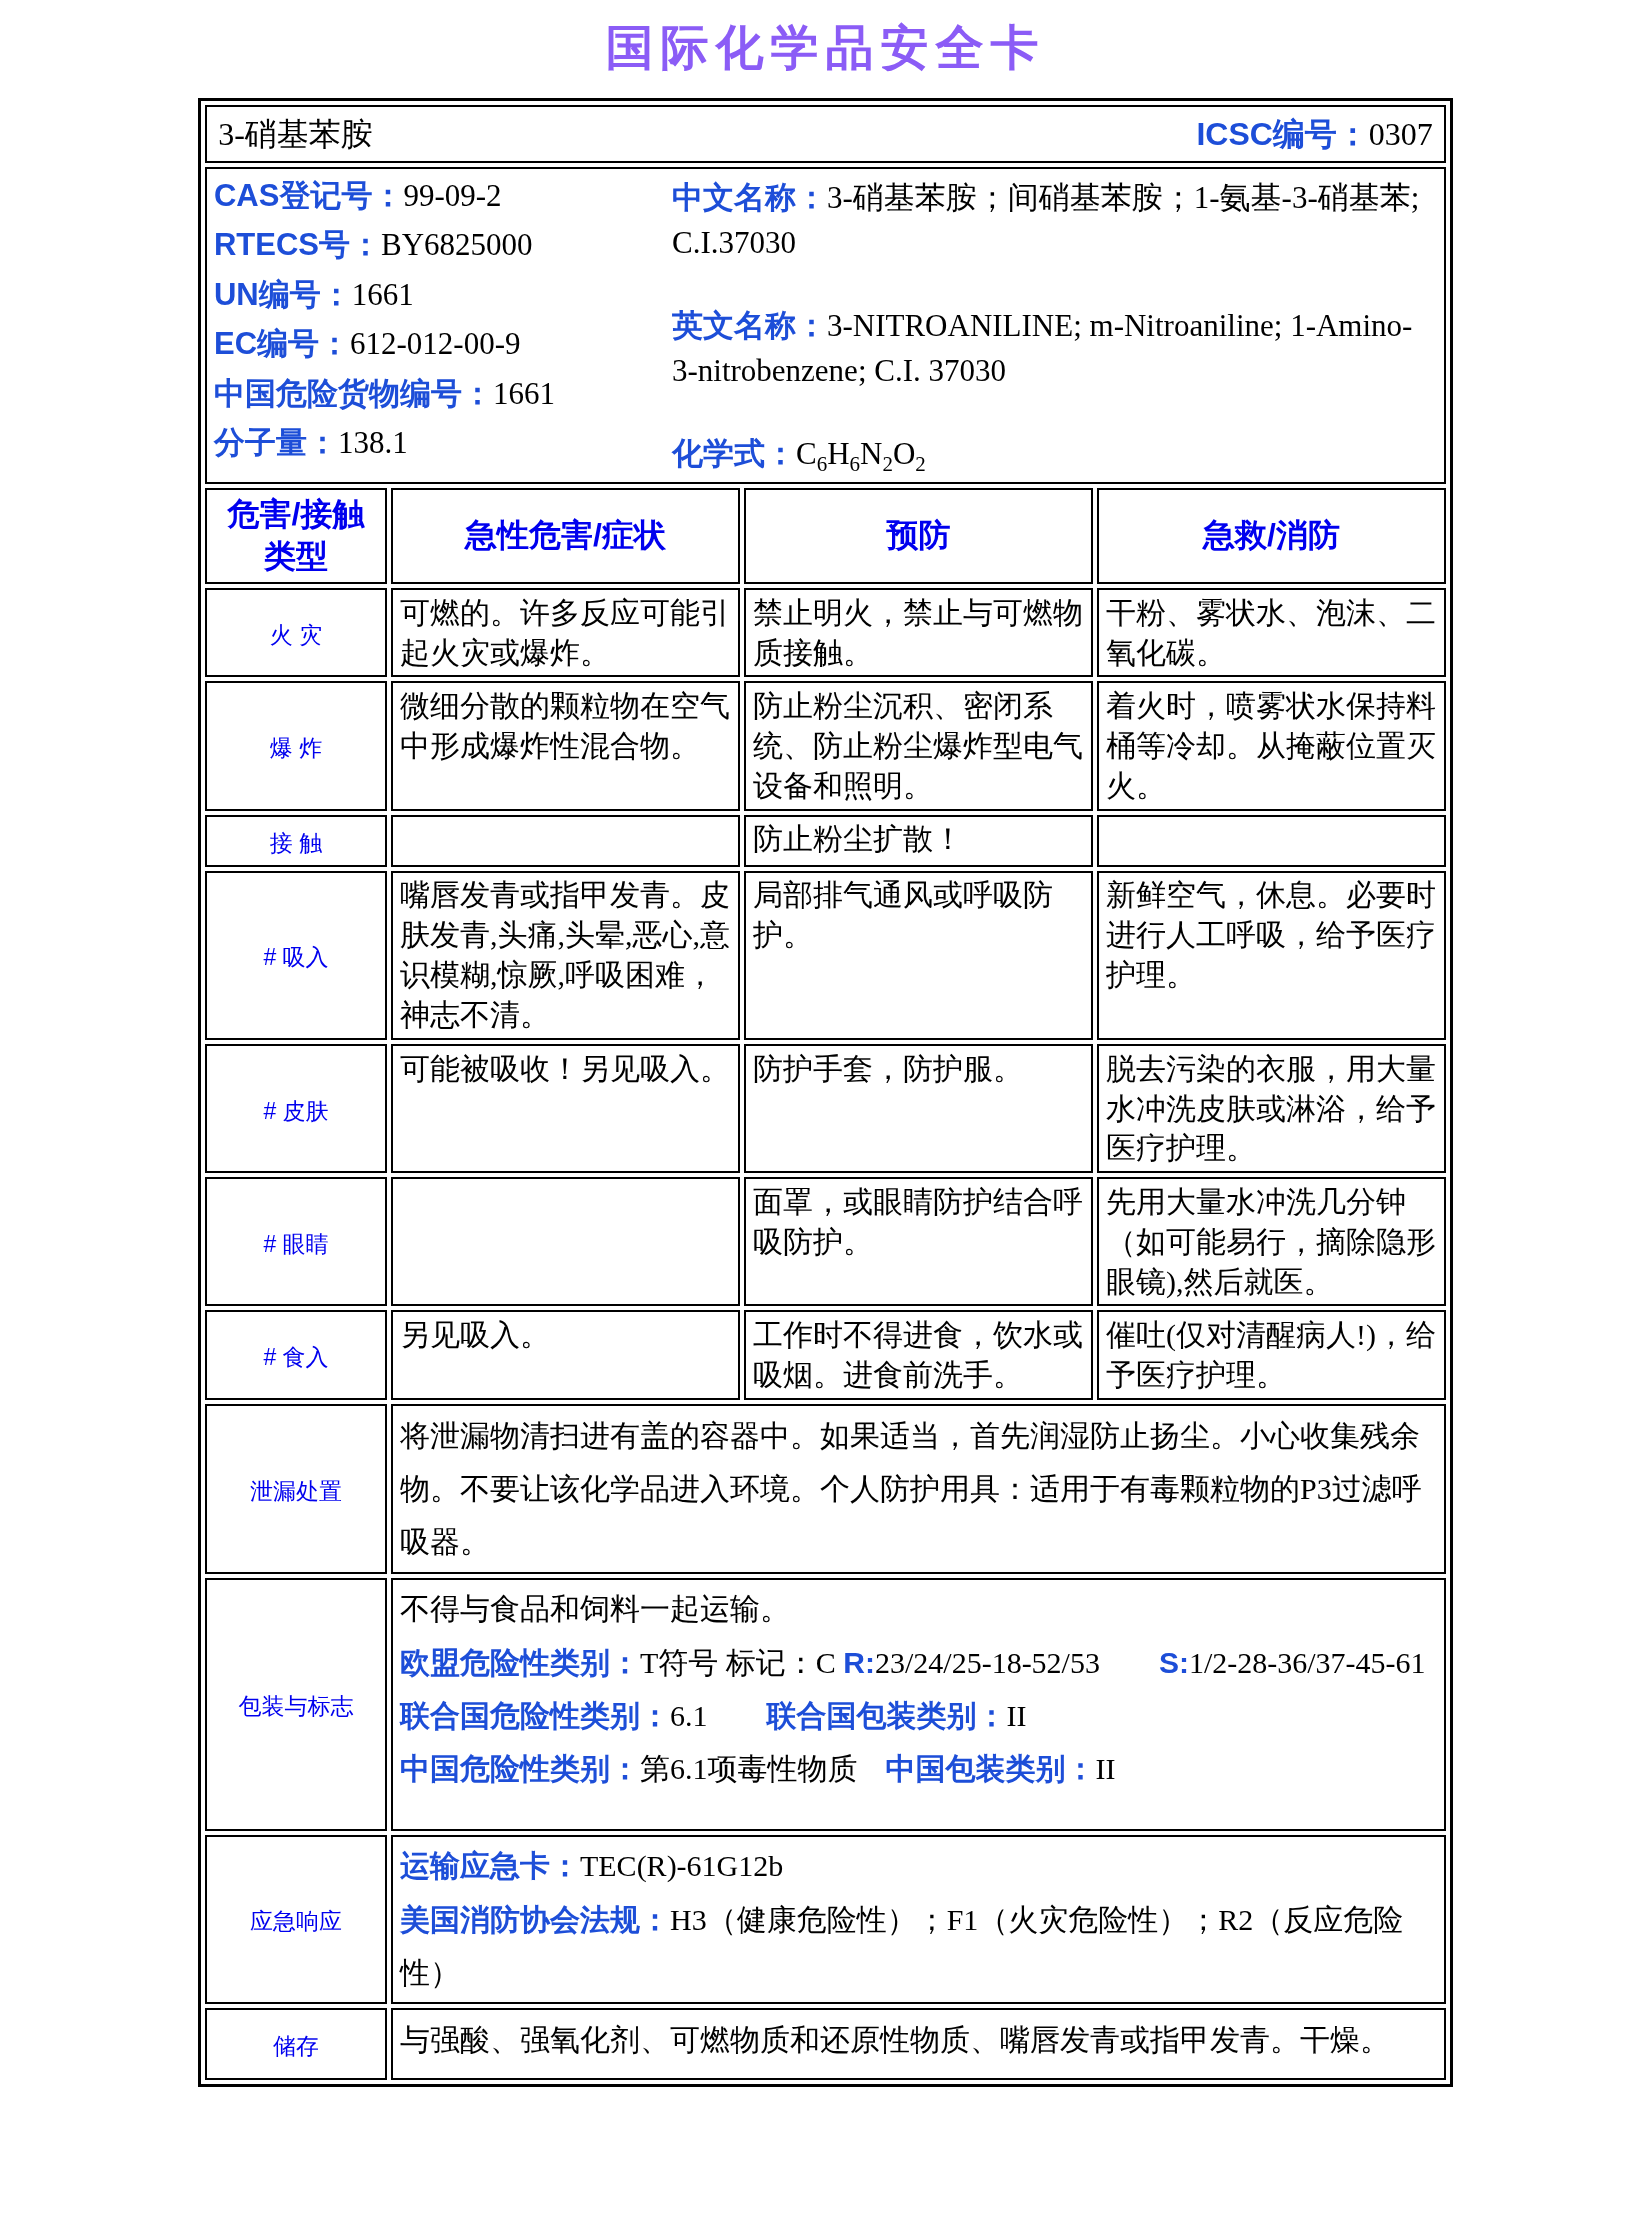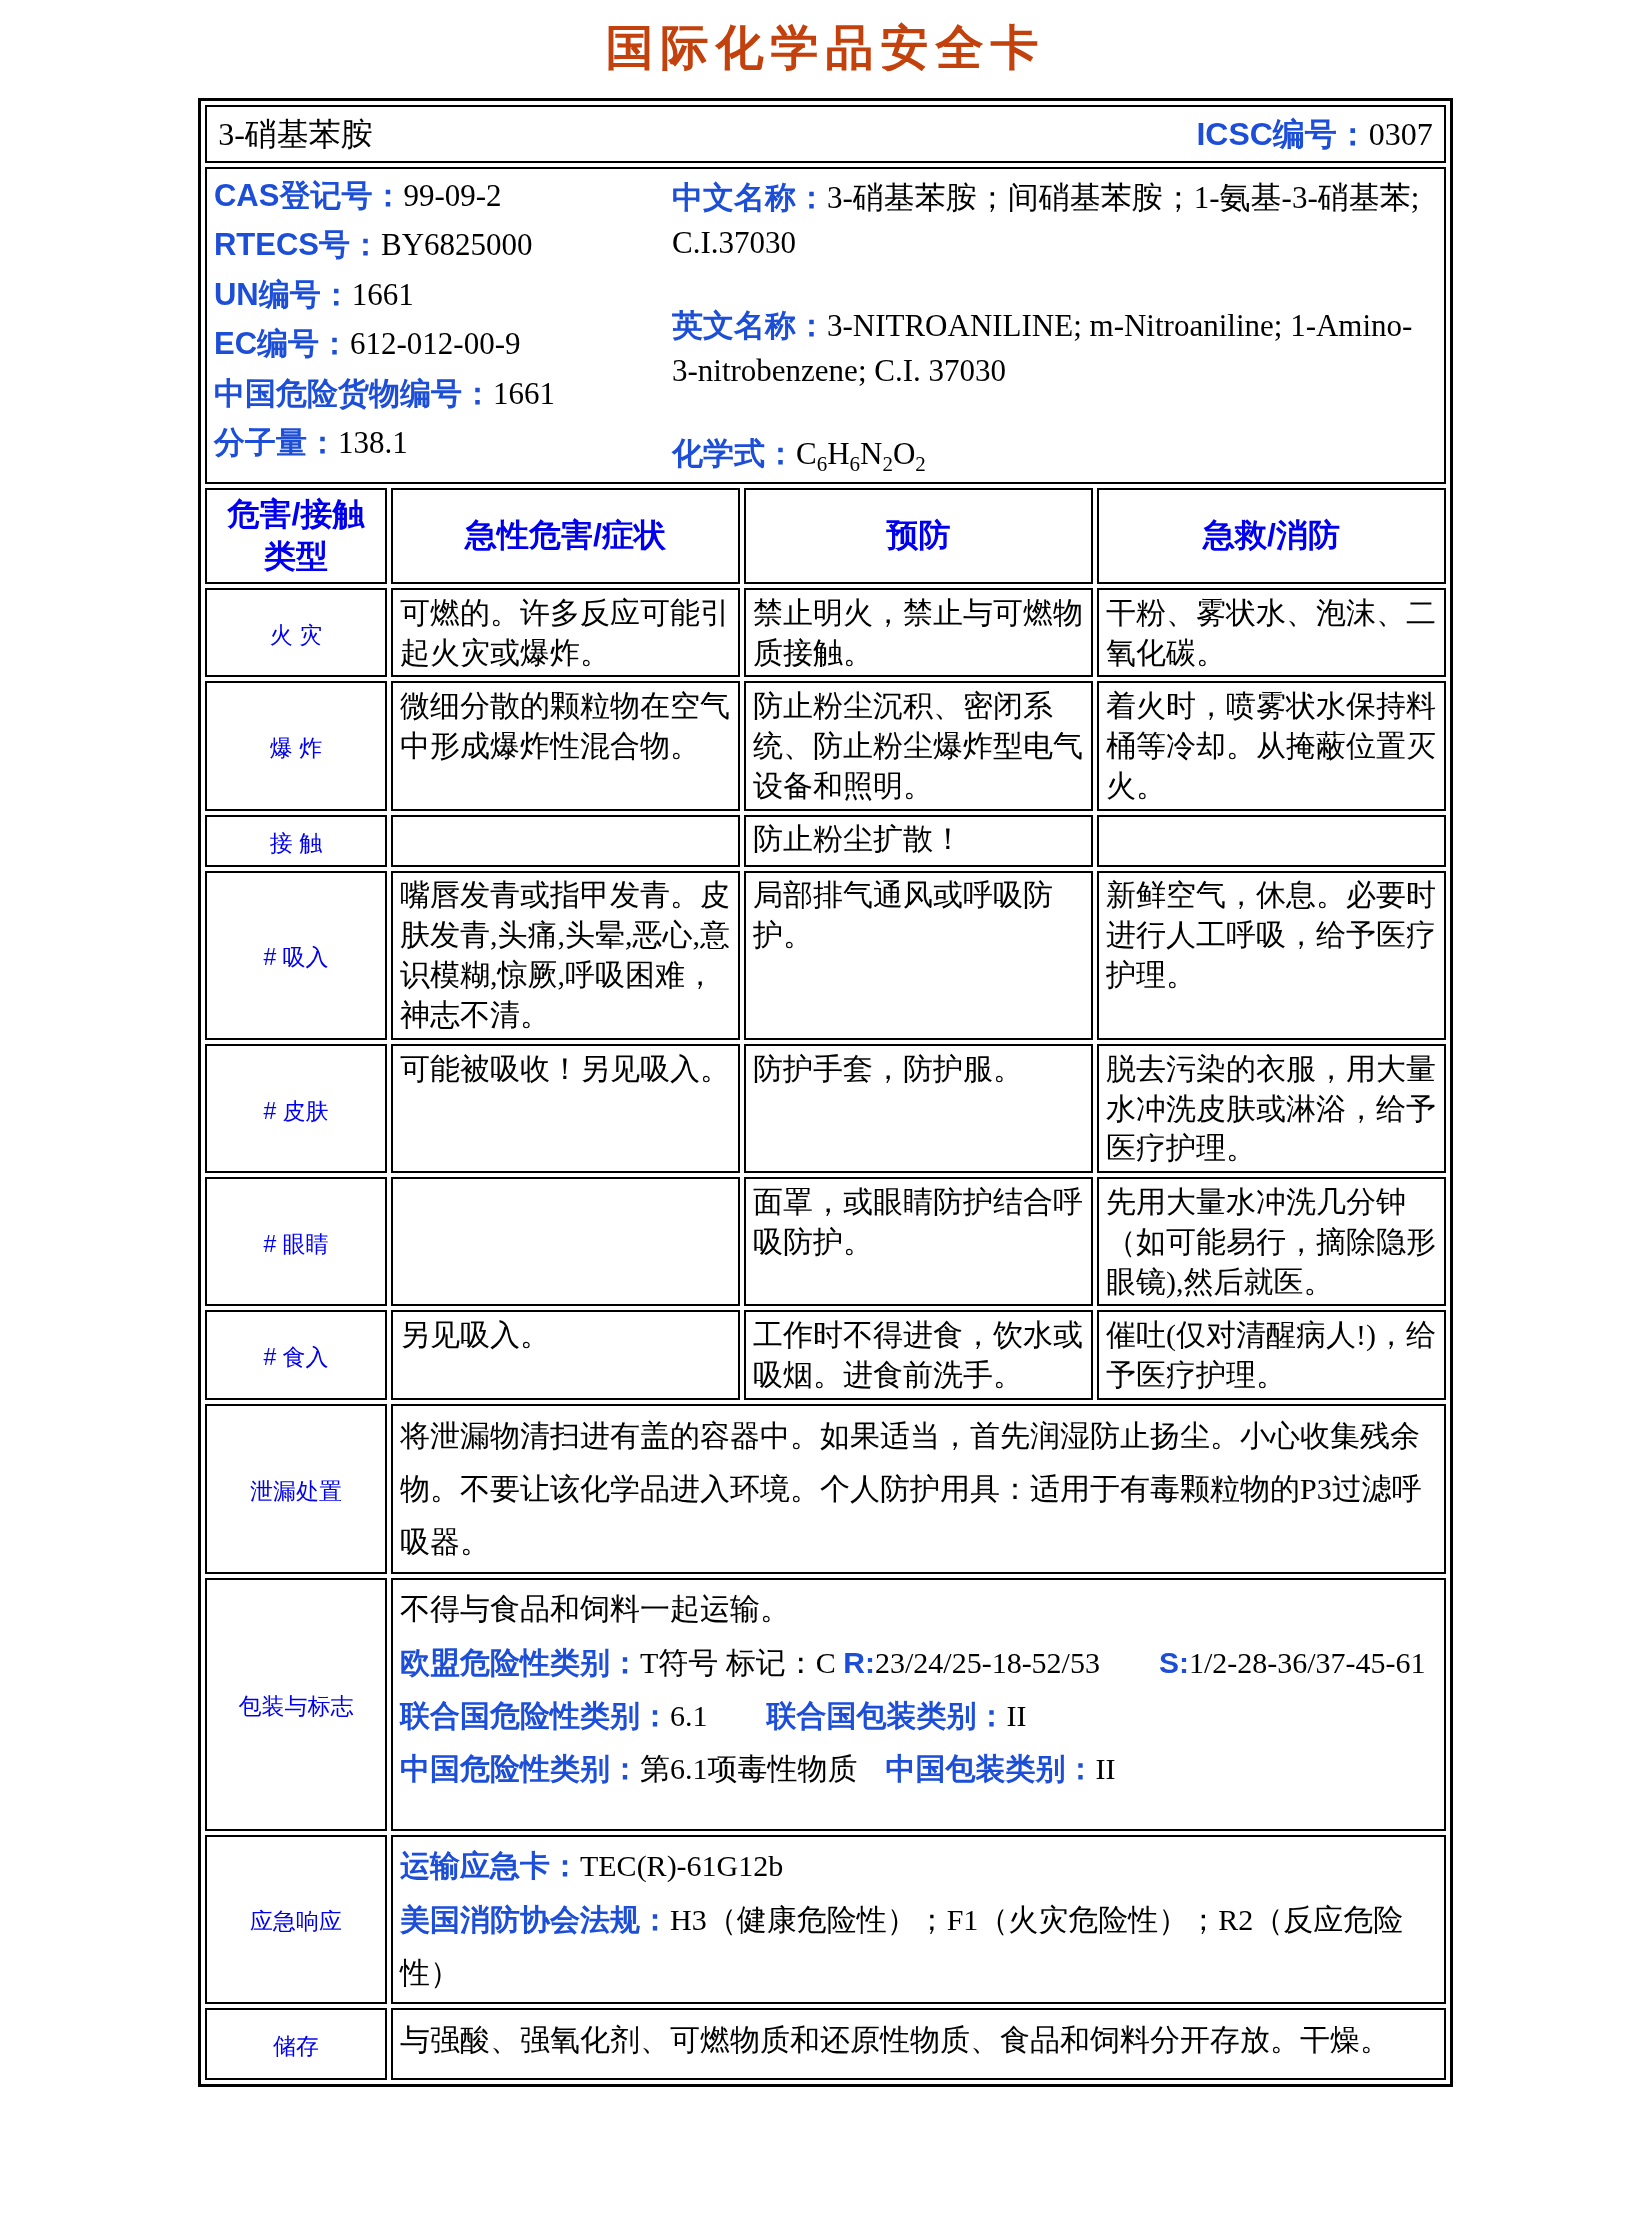--- a/index.html
+++ b/index.html
@@ -11,21 +11,21 @@
     color: #000000;
     overflow: hidden;
   }
   .page { width: 1651px; height: 2239px; }
 
   
   .page-title {
     margin: 0;
     padding-top: 15.5px;
     text-align: center;
-    color: #c2410c;
+    color: #8b5cf6;
     font-size: 48px;
     font-weight: bold;
     letter-spacing: 7px;
     font-family: "Liberation Serif", "DejaVu Serif", serif;
   }
 
   
   table.card {
     width: 1251px;
     margin: 18.4px auto 0 auto;
@@ -233,20 +233,20 @@
       <td class="type-cell"><span class="type-lbl">应急响应</span></td>
       <td colspan="3">
         <div class="sec-line"><span class="lbl">运输应急卡：</span><span class="val">TEC(R)-61G12b</span></div>
         <div class="sec-line"><span class="lbl">美国消防协会法规：</span><span class="val">H3（健康危险性）；F1（火灾危险性）；R2（反应危险性）</span></div>
       </td>
     </tr>
 
     <tr class="r-store">
       <td class="type-cell"><span class="type-lbl">储存</span></td>
       <td colspan="3">
-        <div class="sec-content">与强酸、强氧化剂、可燃物质和还原性物质、食品和饲料分开存放。干燥。</div>
+        <div class="sec-content">与强酸、强氧化剂、可燃物质和还原性物质、嘴唇发青或指甲发青。干燥。</div>
       </td>
     </tr>
 
   </tbody>
     </table>
 </div>
 
 
 </body></html>

